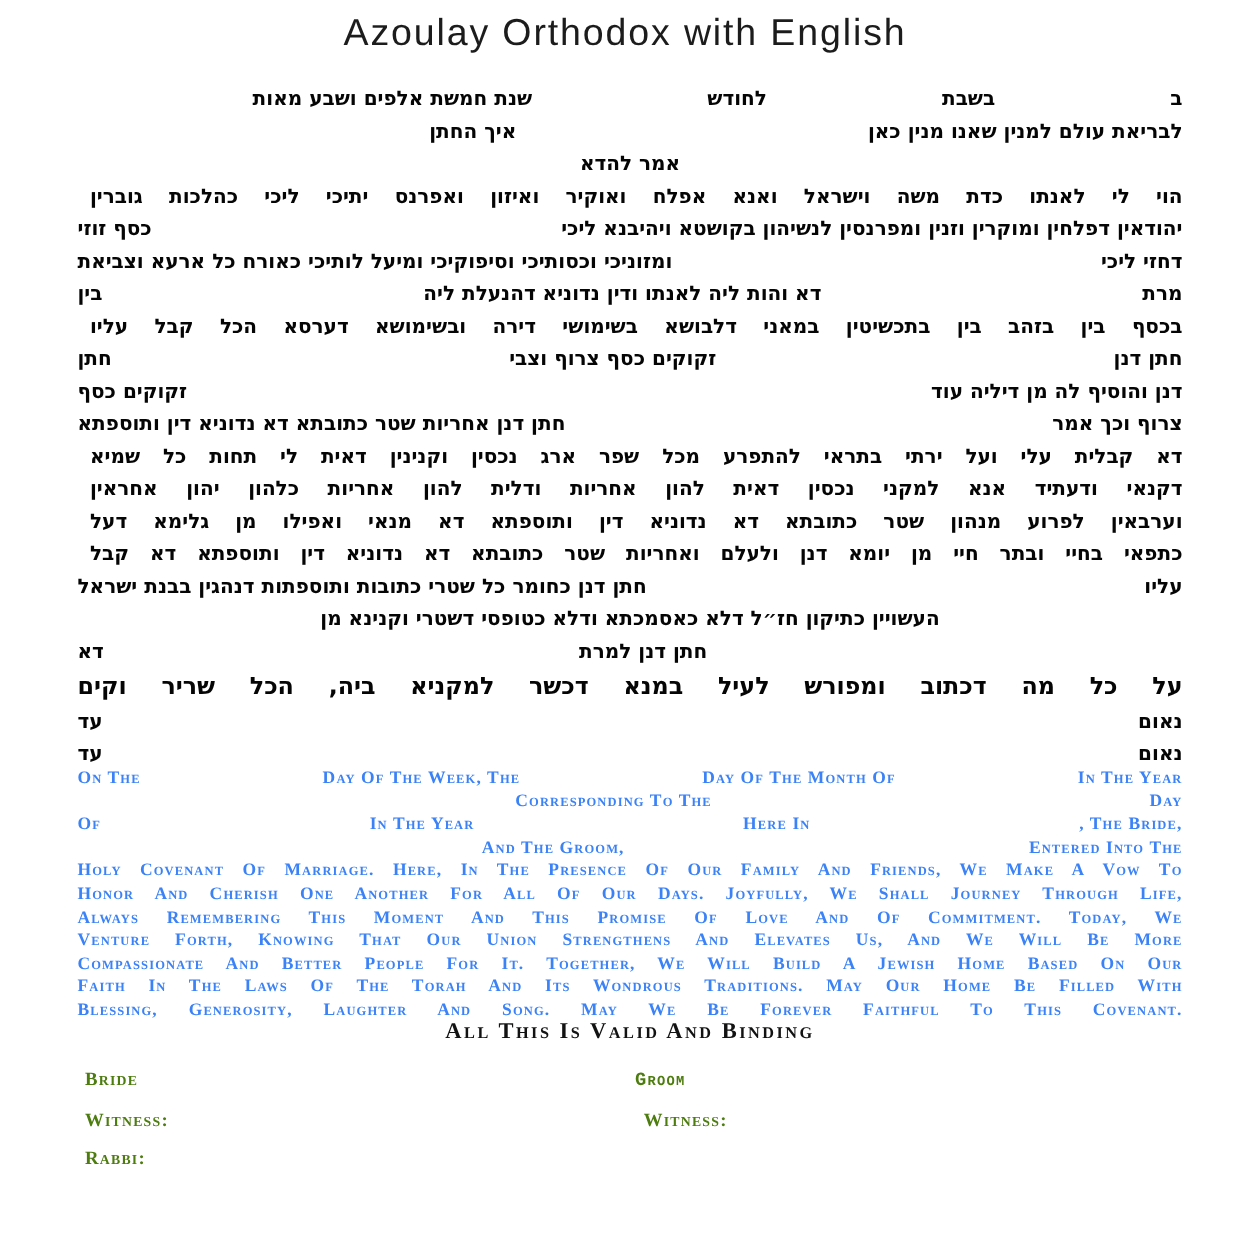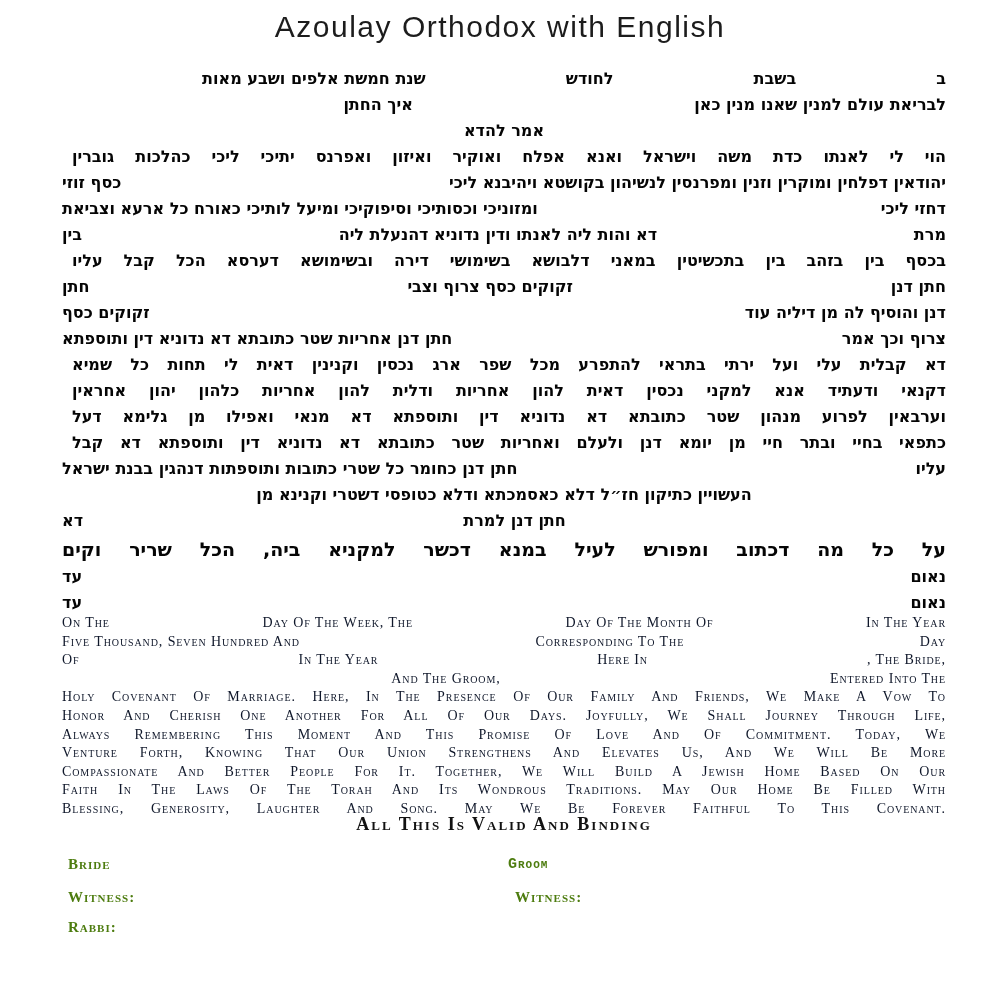--- a/index.html
+++ b/index.html
@@ -23,22 +23,22 @@
   .heb-block .line.justify-large{
     height:30px;line-height:30px;font-size:19px;word-spacing:9px;
     text-align:justify;text-align-last:justify;
   }
   .blank{flex:1 1 26px;min-width:18px;}
   .seg{flex:0 0 auto;}
 
   
   .eng-block{
     position:absolute;left:62px;top:614px;width:884px;
-    font-family:"Liberation Serif",serif;font-variant:small-caps;font-weight:normal;
-    font-size:14px;letter-spacing:0.9px;color:#0f172a;
+    font-family:"Liberation Serif",serif;font-variant:small-caps;font-weight:bold;
+    font-size:14px;letter-spacing:0.9px;color:#3b82f6;
   }
   .eng-block .line{height:18.6px;line-height:18.6px;white-space:nowrap;}
   .eng-block .line.flex{display:flex;justify-content:flex-start;align-items:baseline;}
   .eng-block .line.justify{text-align:justify;text-align-last:justify;}
 
   .closing{
     position:absolute;left:62px;top:814px;width:884px;text-align:center;
     font-family:"Liberation Serif",serif;font-variant:small-caps;font-weight:bold;
     font-size:18px;letter-spacing:2px;color:#121212;
   }
@@ -149,21 +149,20 @@
       <div class="line flex">
         <span class="seg">On The</span>
         <span class="blank"></span>
         <span class="seg">Day Of The Week, The</span>
         <span class="blank"></span>
         <span class="seg">Day Of The Month Of</span>
         <span class="blank"></span>
         <span class="seg">In The Year</span>
       </div>
       <div class="line flex">
-        <span class="seg">Five Thousand, Seven Hundred And</span>
         <span class="blank"></span>
         <span class="seg">Corresponding To The</span>
         <span class="blank"></span>
         <span class="seg">Day</span>
       </div>
       <div class="line flex">
         <span class="seg">Of</span>
         <span class="blank"></span>
         <span class="seg">In The Year</span>
         <span class="blank"></span>

